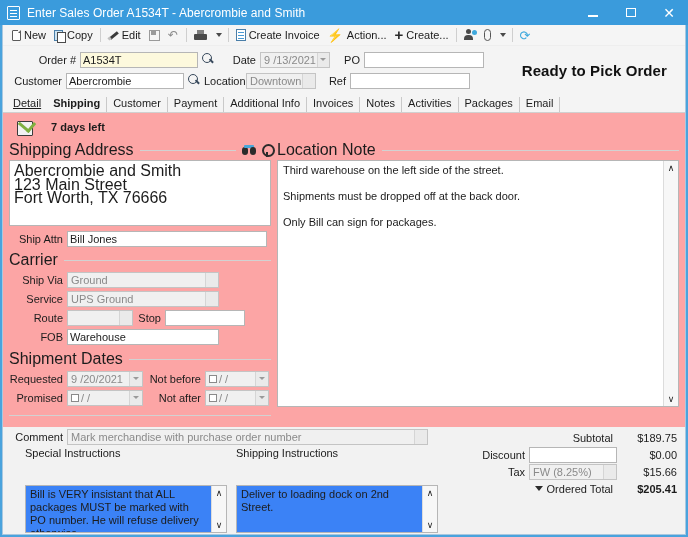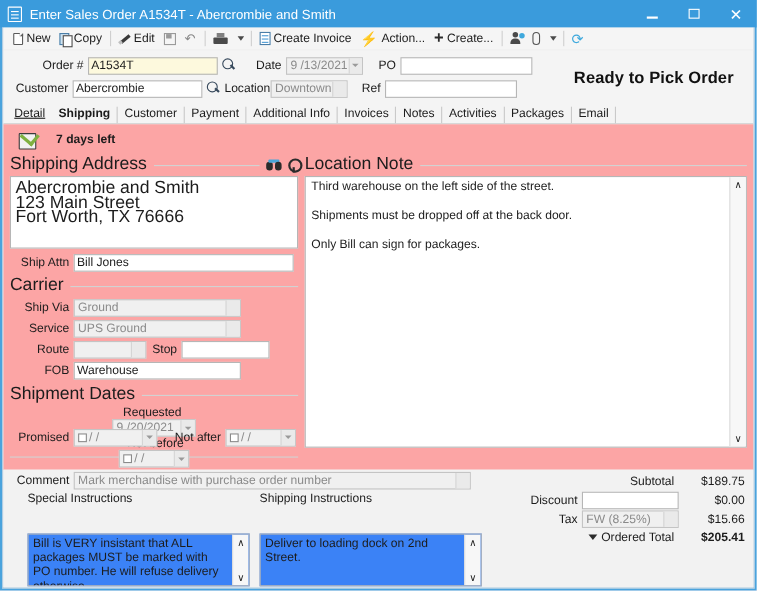--- a/index.html
+++ b/index.html
@@ -581,21 +581,21 @@
         <div class="lrow">
           <span class="lbl2" style="width:58px;">FOB</span>
           <span class="fld" style="width:152px;">Warehouse</span>
         </div>
 
         <div class="sec-head" style="margin-top:6px;">
           <span class="sec-title">Shipment Dates</span>
           <span class="rule"></span>
         </div>
 
-        <div class="lrow" style="margin-top:3px;flex-direction:column;">
+        <div class="lrow" style="margin-top:3px;">
           <span class="lbl2" style="width:58px;">Requested</span>
           <span class="combo" style="width:76px;">
             <span class="cval">9 /20/2021</span>
             <span class="cbtn">
                 <span class="tri"></span>
               </span>
           </span>
           <span class="lbl2" style="width:62px;">Not before</span>
           <span class="combo" style="width:64px;">
             <span class="cval" style="display:flex;align-items:center;gap:2px;">

